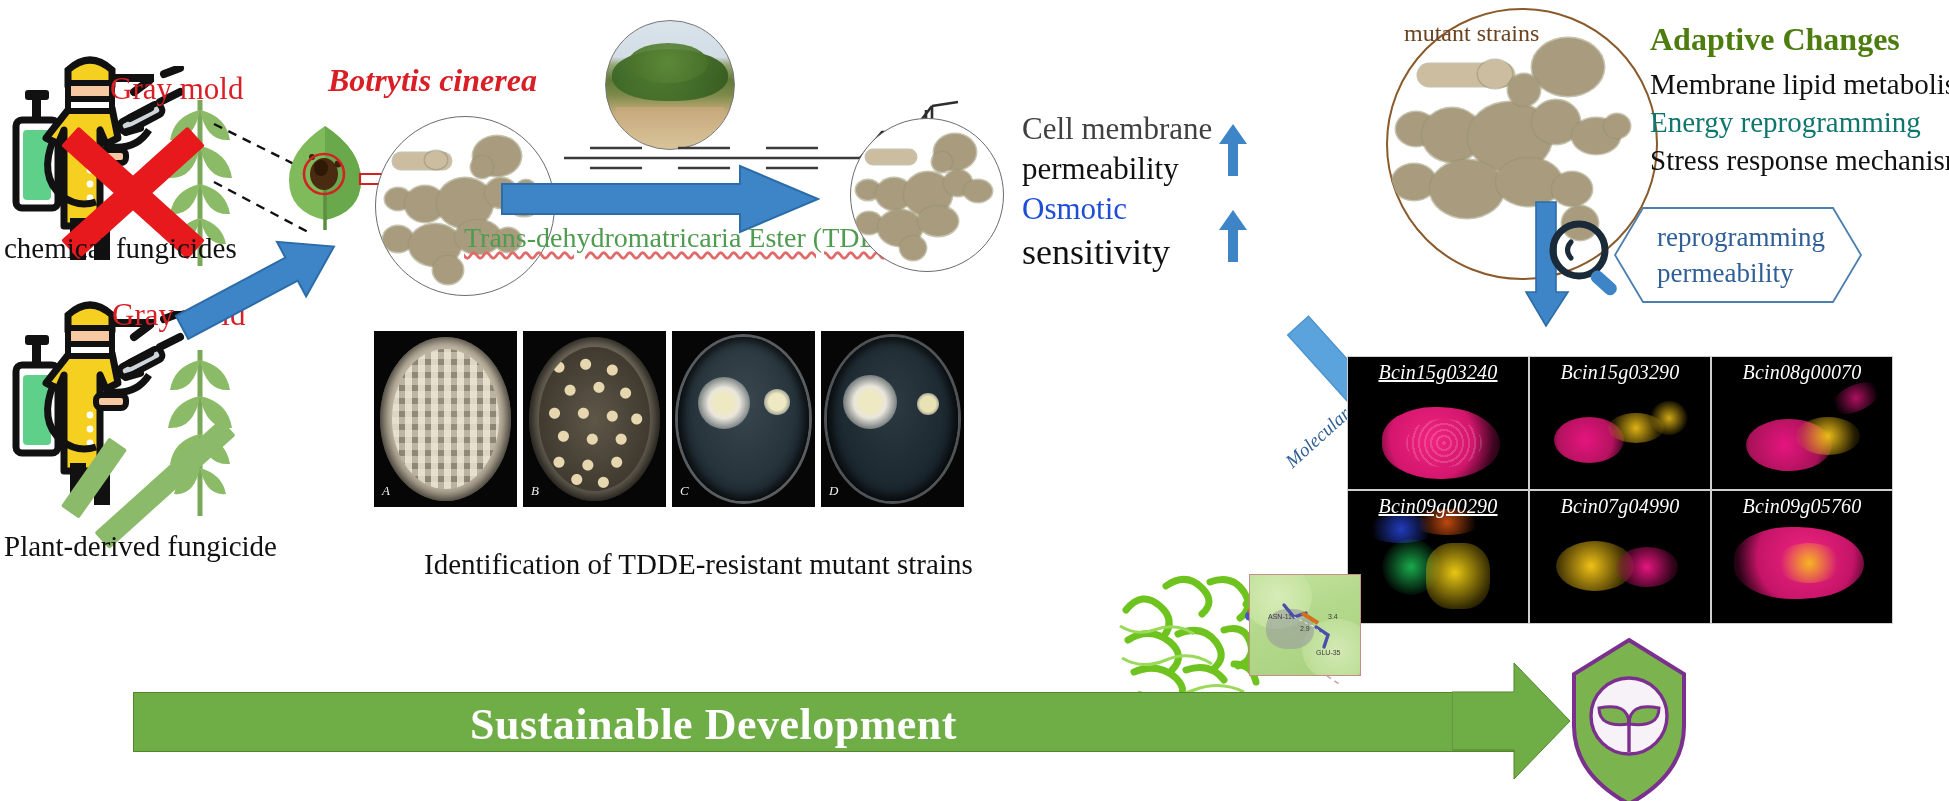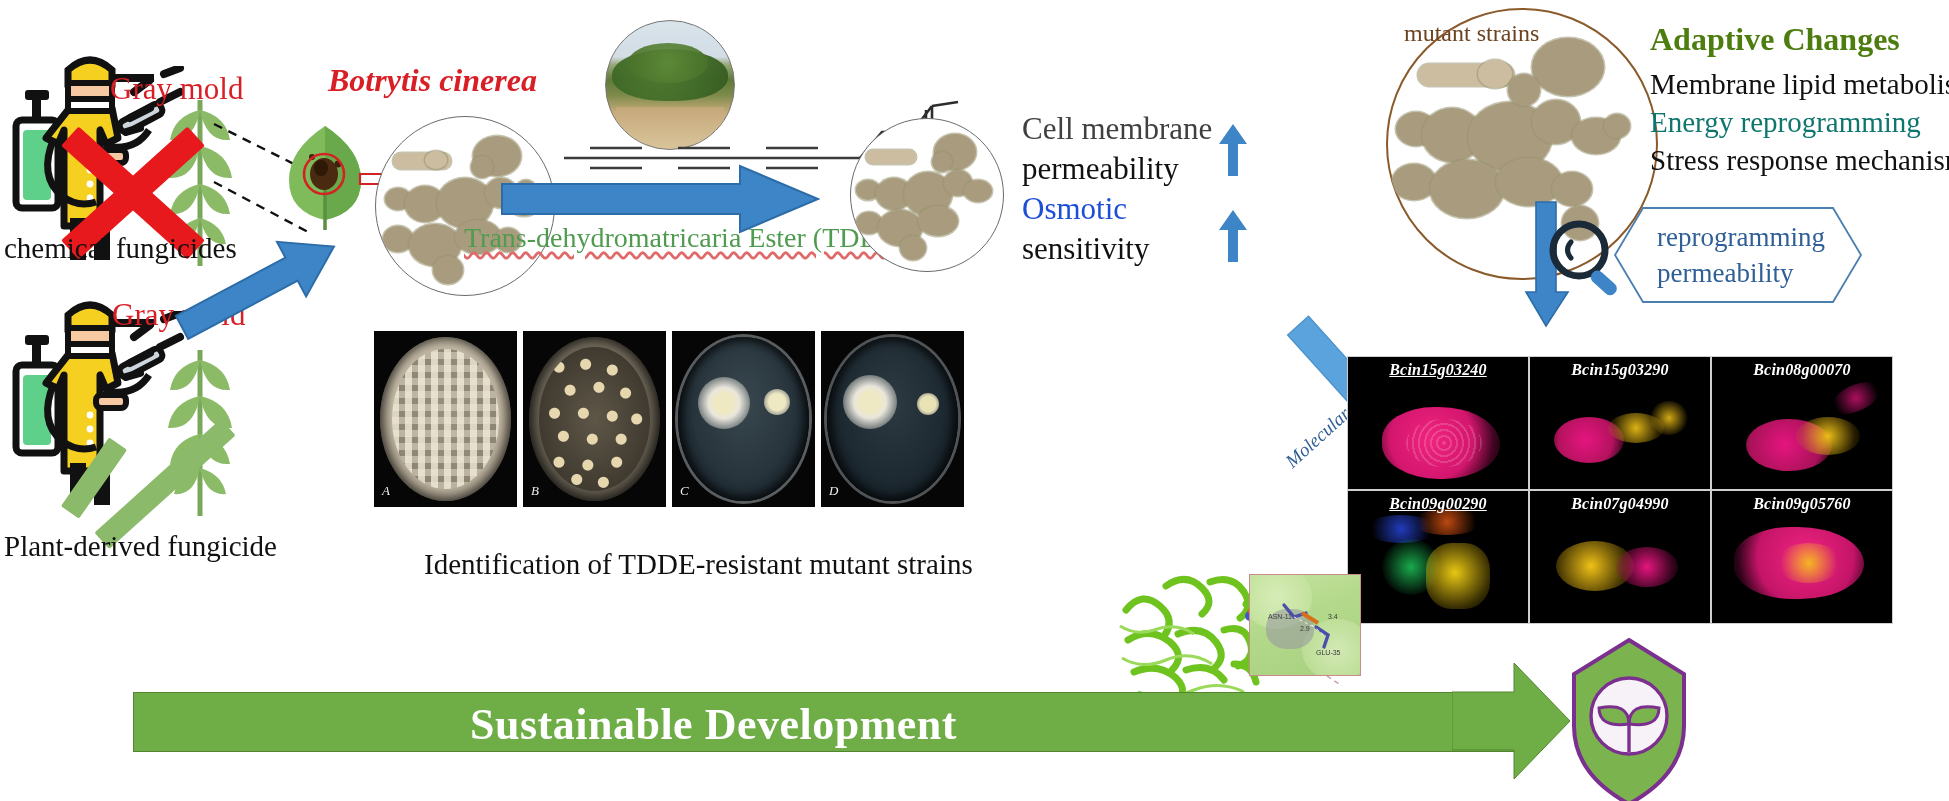--- a/index.html
+++ b/index.html
@@ -32,21 +32,21 @@
 
   
   .petriPanel{position:absolute;background:#060606;overflow:hidden;}
   .dishOuter{position:absolute;border-radius:50%;}
   .petriLabel{position:absolute;color:#efefef;font-style:italic;font-size:13px;
               font-family:"Liberation Serif",serif;}
 
   
   .genecell{position:absolute;background:#000;border:1.5px solid #cfcfcf;overflow:hidden;}
   .genelbl{position:absolute;left:0;right:0;top:4px;text-align:center;color:#fff;
-           font-style:italic;font-weight:bold;font-size:16px;
+           font-style:italic;font-weight:normal;font-size:20px;
            font-family:"Liberation Serif",serif;letter-spacing:.2px;}
   .genelbl.u{text-decoration:underline;}
 
   
   .hexbox{position:absolute;}
 
   
   .banner{position:absolute;background:#6fae46;border:1px solid #53852f;}
   .bannerTxt{position:absolute;color:#fff;font-weight:bold;
              font-family:"Liberation Serif",serif;letter-spacing:.5px;}
@@ -269,21 +269,21 @@
   <div class="blob" style="left:114px;top:62px;width:28px;height:22px;"></div>
   <div class="blob" style="left:6px;top:94px;width:26px;height:22px;"></div>
   <div class="blob" style="left:28px;top:92px;width:44px;height:36px;"></div>
   <div class="blob" style="left:68px;top:88px;width:40px;height:30px;"></div>
   <div class="blob" style="left:50px;top:118px;width:26px;height:24px;"></div>
 </div>
 
 <div class="abs txt serif" style="left:1022px;top:112px;font-size:31px;color:#404040;">Cell membrane</div>
 <div class="abs txt serif" style="left:1022px;top:152px;font-size:31px;color:#111;">permeability</div>
 <div class="abs txt serif" style="left:1022px;top:192px;font-size:31px;color:#1d4ed8;">Osmotic</div>
-<div class="abs txt serif" style="left:1022px;top:232px;font-size:31px;color:#111;text-align:center;">sensitivity</div>
+<div class="abs txt serif" style="left:1022px;top:232px;font-size:36px;color:#111;text-align:center;">sensitivity</div>
 
 <svg class="abs" width="30" height="56" viewBox="0 0 30 56" style="left:1218px;top:122px;">
   <path d="M15 2 L29 22 L20 22 L20 54 L10 54 L10 22 L1 22 Z" fill="#3d85c6"></path>
 </svg>
 <svg class="abs" width="30" height="56" viewBox="0 0 30 56" style="left:1218px;top:208px;">
   <path d="M15 2 L29 22 L20 22 L20 54 L10 54 L10 22 L1 22 Z" fill="#3d85c6"></path>
 </svg>
 
 <svg class="bluearrow" width="180" height="130" viewBox="0 0 180 130" style="left:168px;top:222px;">
   <g transform="rotate(-28 90 65)">

